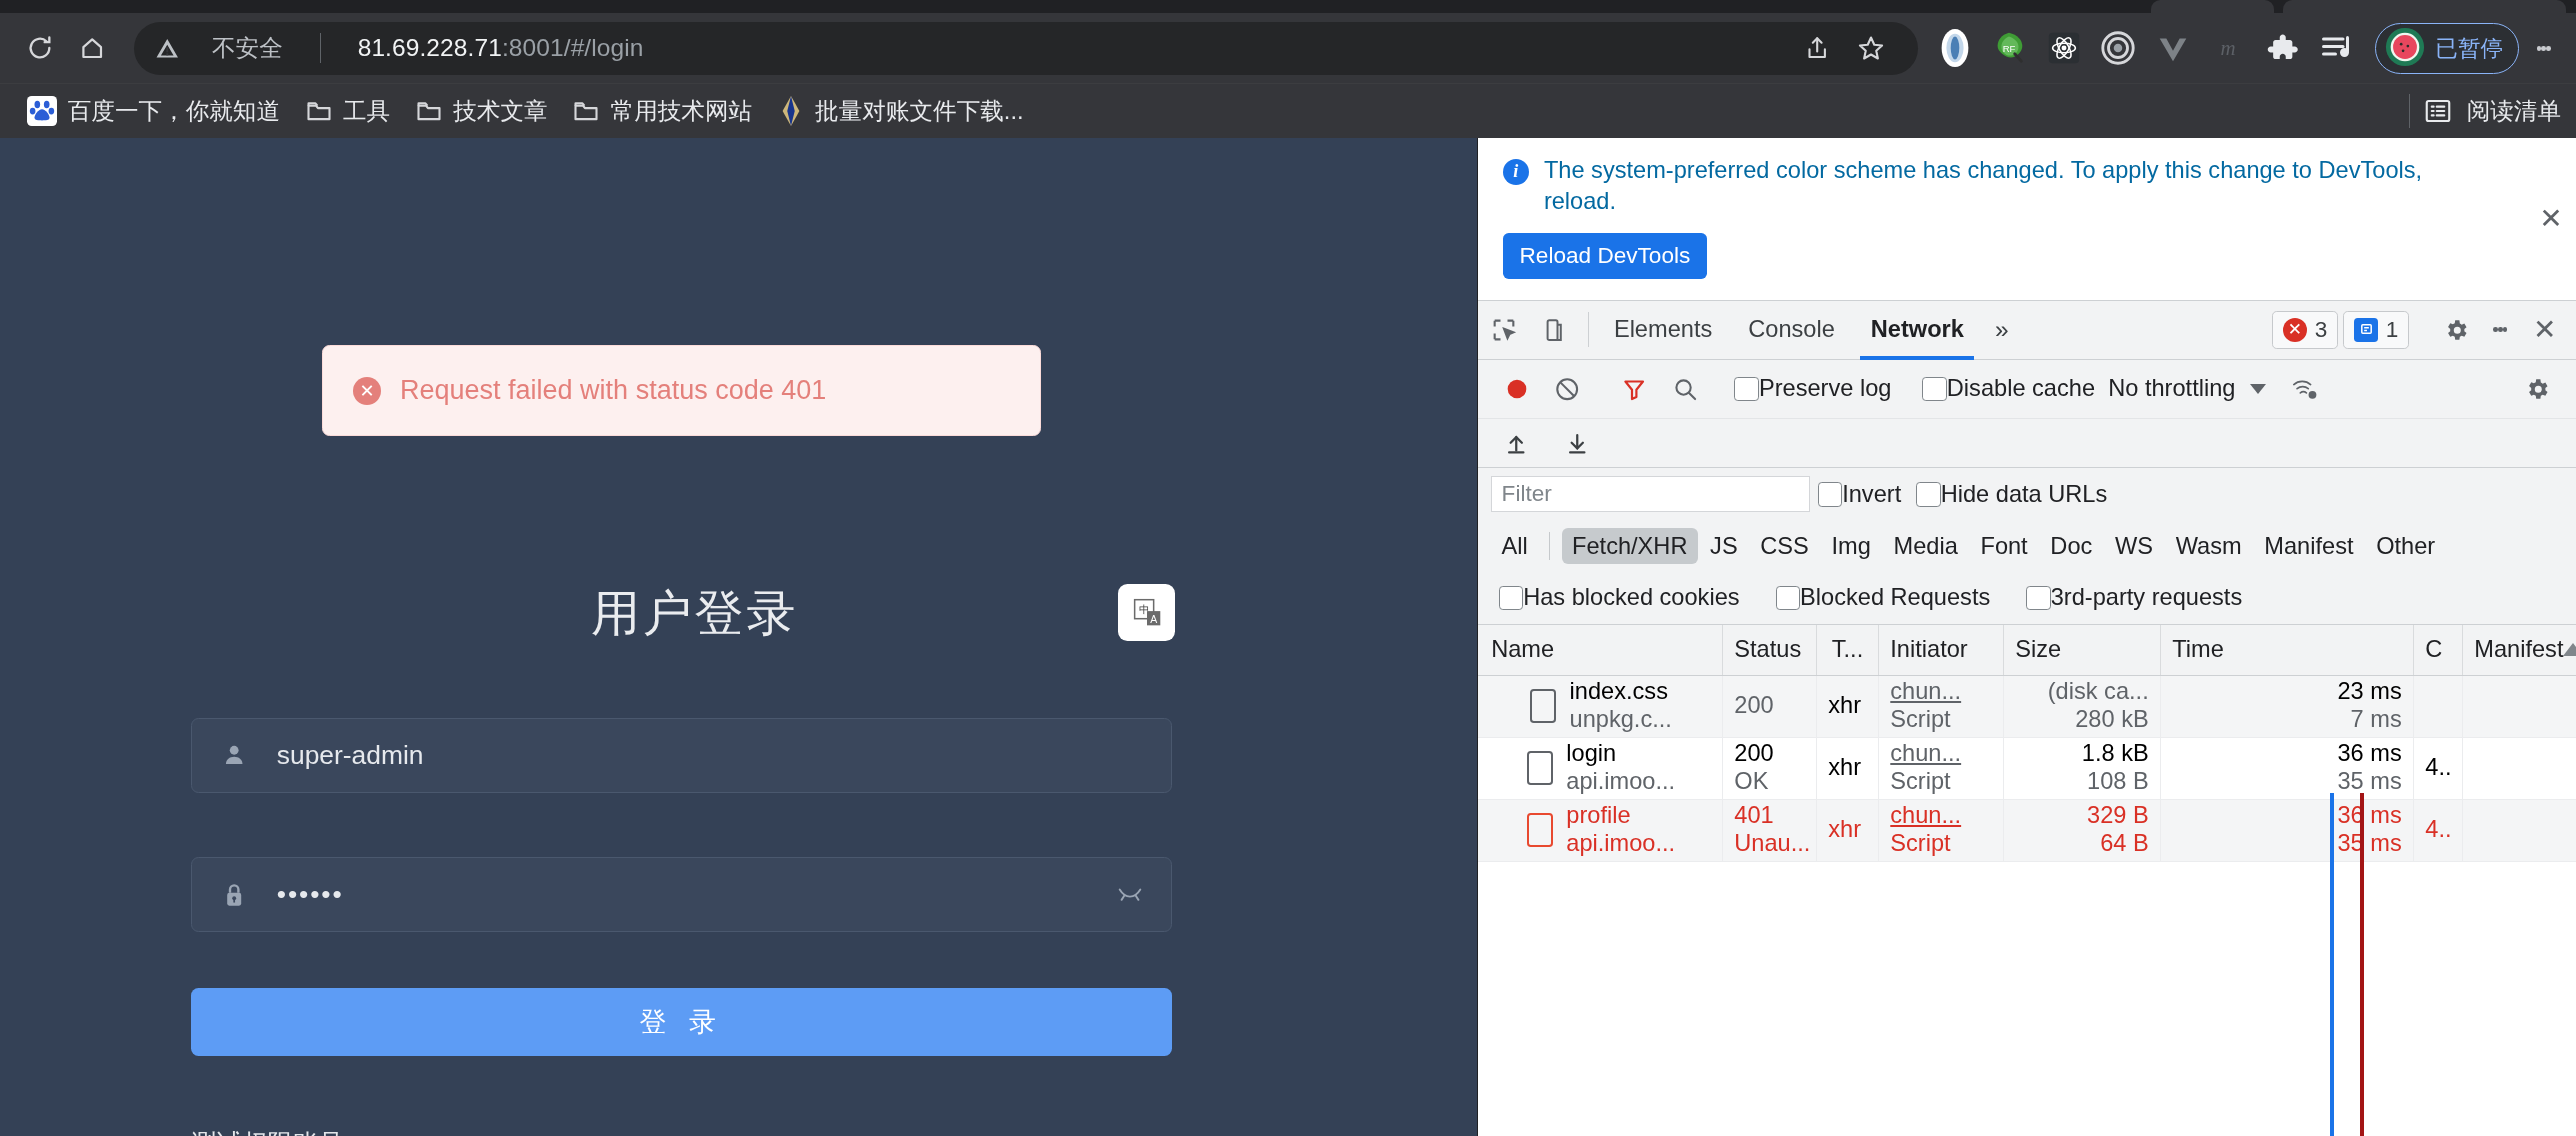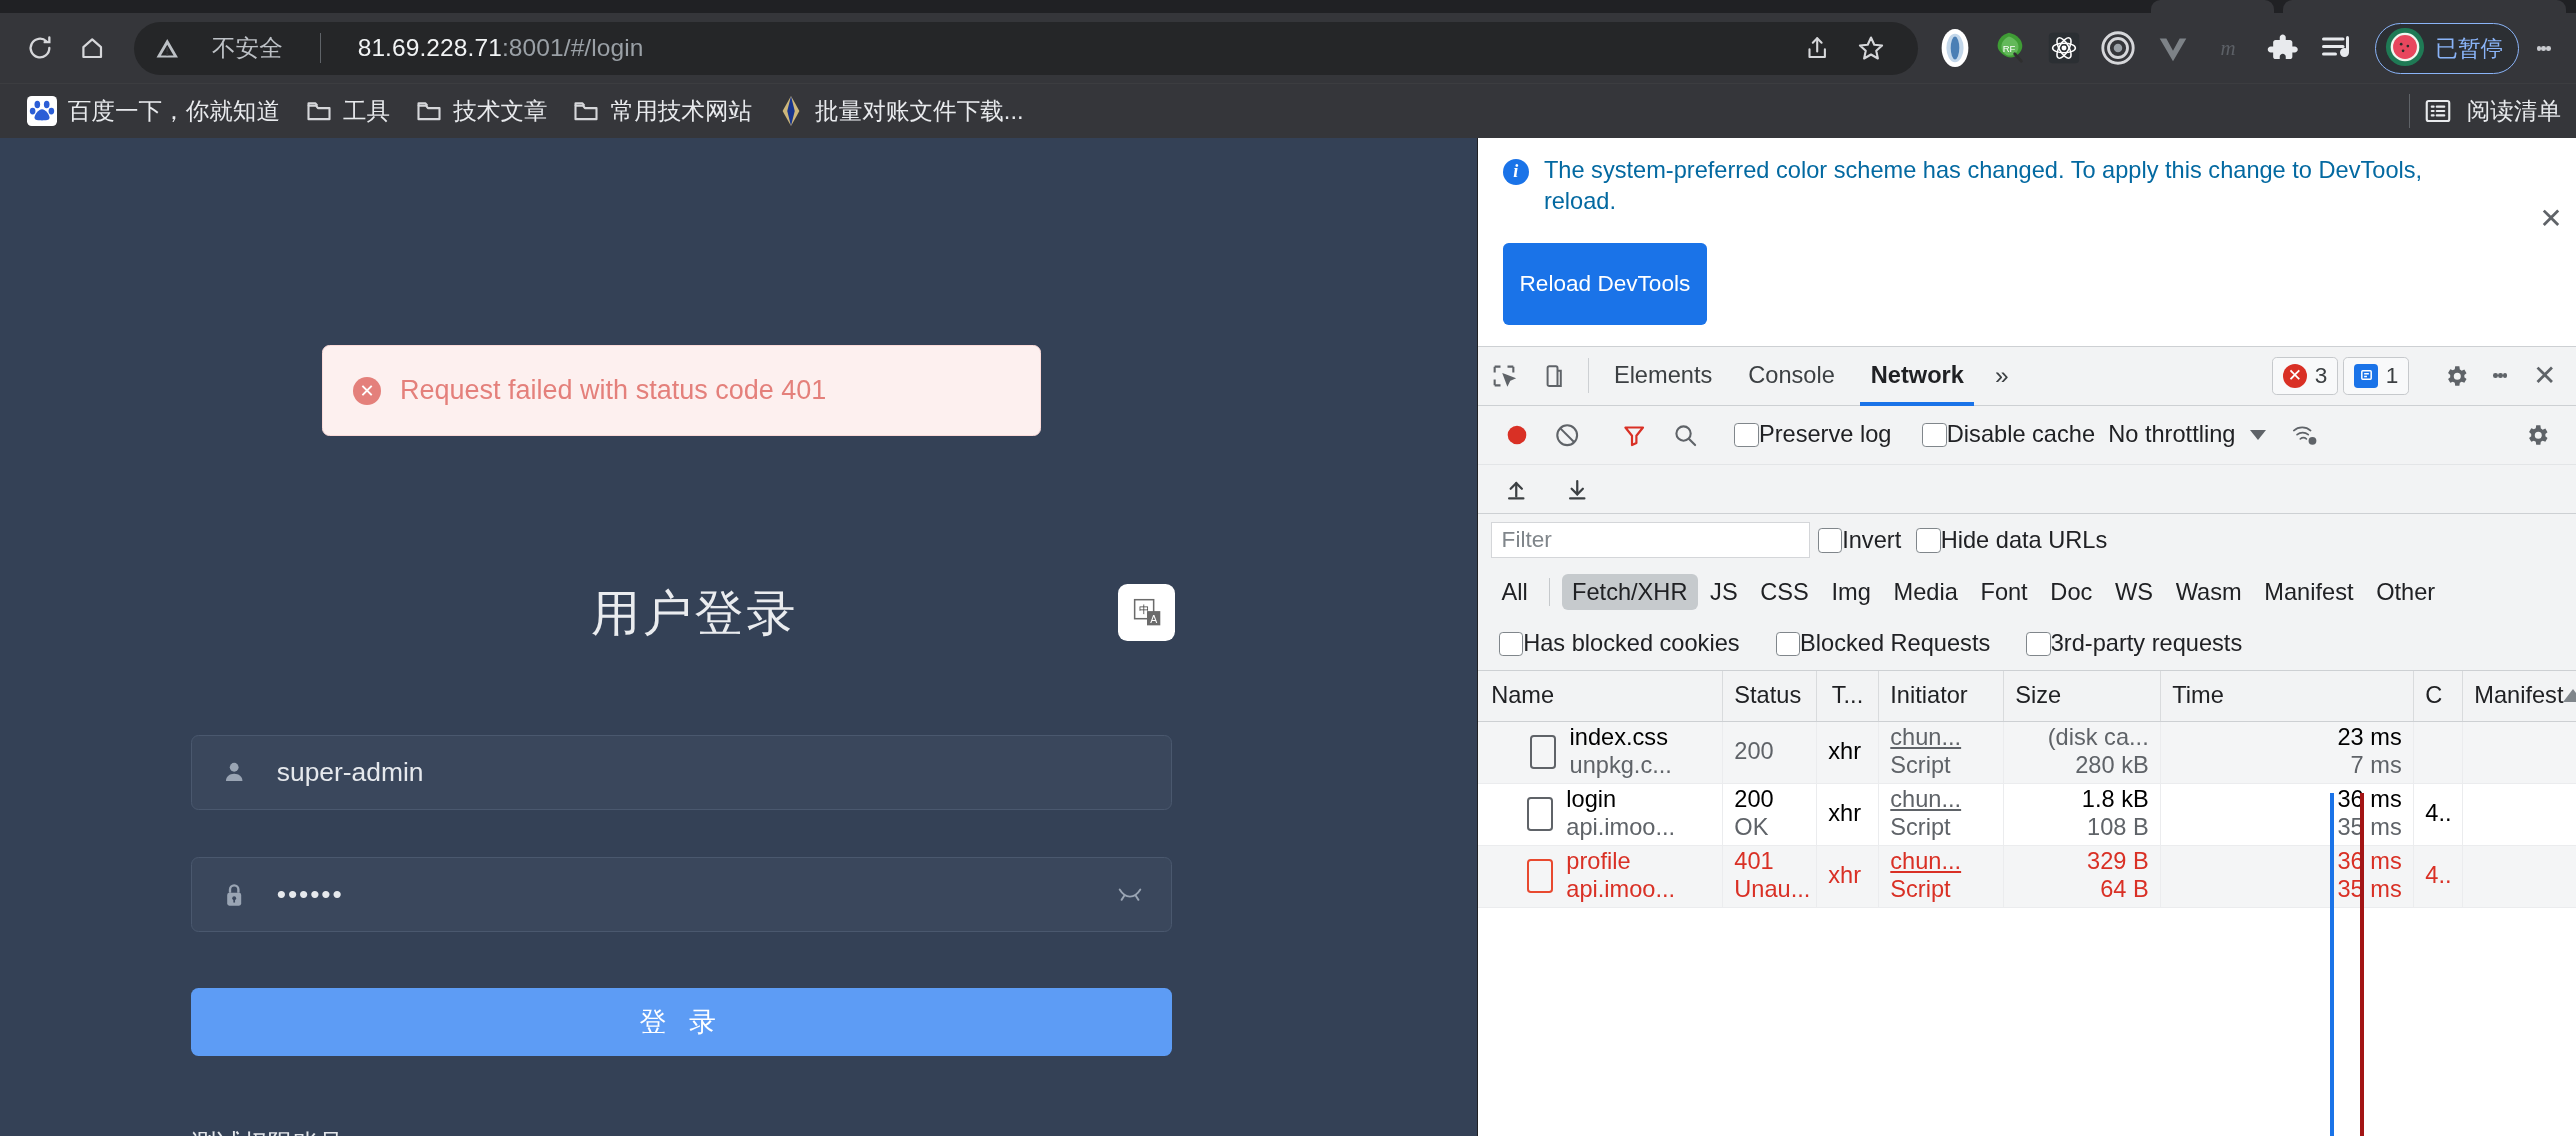--- a/index.html
+++ b/index.html
@@ -95,21 +95,21 @@
     position: absolute; left: 1118px; top: 446px;
     width: 57px; height: 57px; background: #fff; border-radius: 9.4px;
     display: flex; align-items: center; justify-content: center;
   }
 
   .field {
     position: absolute; left: 191px; width: 981px; height: 75px;
     background: #3a475c; border: 0.9px solid #4a586e; border-radius: 7.5px;
     display: flex; align-items: center; padding: 0 26.4px;
   }
-  #field-user { top: 597px; }
+  #field-user { top: 580px; }
   #field-pass { top: 719px; }
   .field-icon { flex: 0 0 auto; width: 32px; display: flex; justify-content: center; color: #9aa5b4; }
   .field-value { margin-left: 26.4px; font-size: 26.4px; color: #e6e9ed; }
   .field-value.dots { font-size: 26.4px; letter-spacing: 1.9px; }
   .eye-btn { margin-left: auto; flex: 0 0 auto; color: #9aa5b4; display: flex; }
 
   .login-btn {
     position: absolute; left: 191px; top: 850px; width: 981px; height: 68px;
     background: #5d9cf5; border: none; border-radius: 7.5px;
     color: #fff; font-size: 27px; letter-spacing: 7.5px;
@@ -133,22 +133,22 @@
   .dt-banner-row { display: flex; gap: 15px; }
   .info-dot {
     width: 26.4px; height: 26.4px; border-radius: 50%; background: #1a73e8;
     color: #fff; font-size: 18px; font-weight: bold; font-style: italic;
     display: flex; align-items: center; justify-content: center;
     flex: 0 0 auto; margin-top: 3.8px;
     font-family: "Liberation Serif", serif;
   }
   .dt-banner-text { font-size: 23.6px; color: #0369a1; line-height: 1.33; max-width: 925px; }
   .dt-reload-btn {
-    margin-top: 25px; background: #1a73e8; color: #fff; border: none;
-    border-radius: 5.7px; font-size: 22.6px; padding: 28px 17px;
+    margin-top: 15px; background: #1a73e8; color: #fff; border: none;
+    border-radius: 5.7px; font-size: 22.6px; padding: 10px 17px;
     font-family: "Liberation Sans", sans-serif;
   }
   .dt-banner-close {
     position: absolute; right: 13.2px; top: 64px; color: #5f6368; font-size: 28px;
   }
   .dt-tabbar {
     height: 59px; display: flex; align-items: stretch;
     border-bottom: 0.9px solid #cdd0d3; background: #f2f3f4; flex: 0 0 auto;
   }
   .dt-ic { width: 51px; display: flex; align-items: center; justify-content: center; color: #5f6368; }

